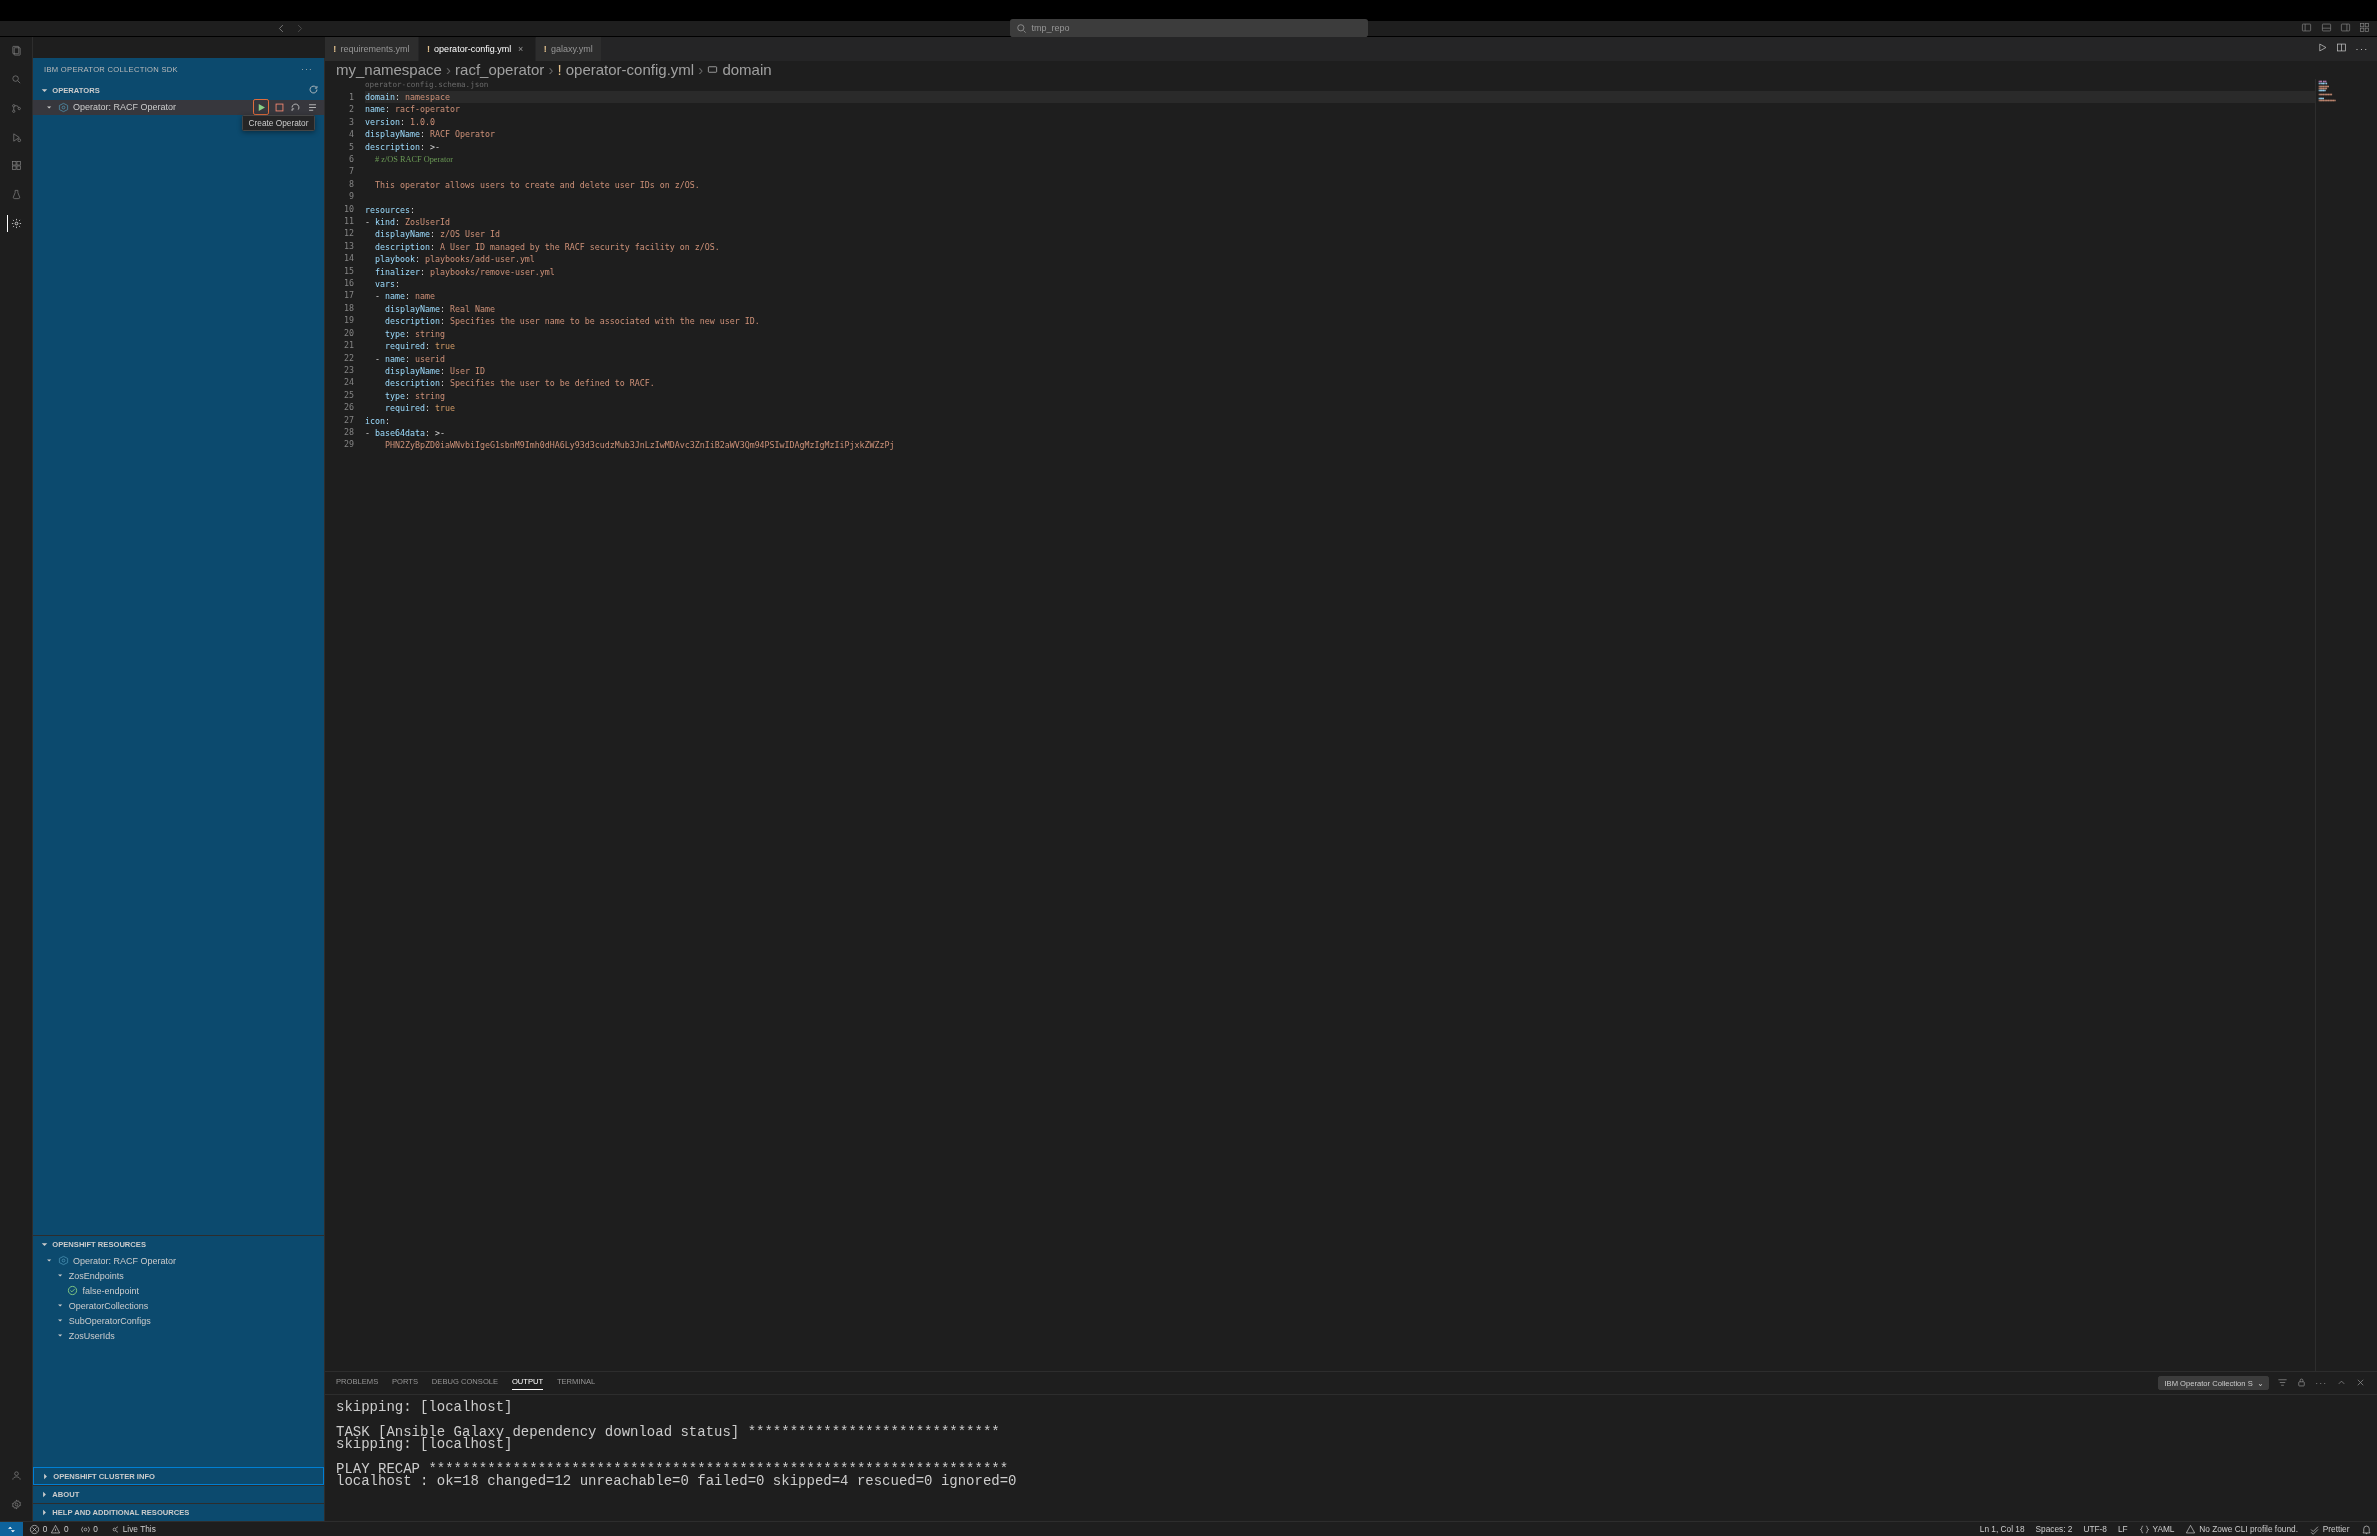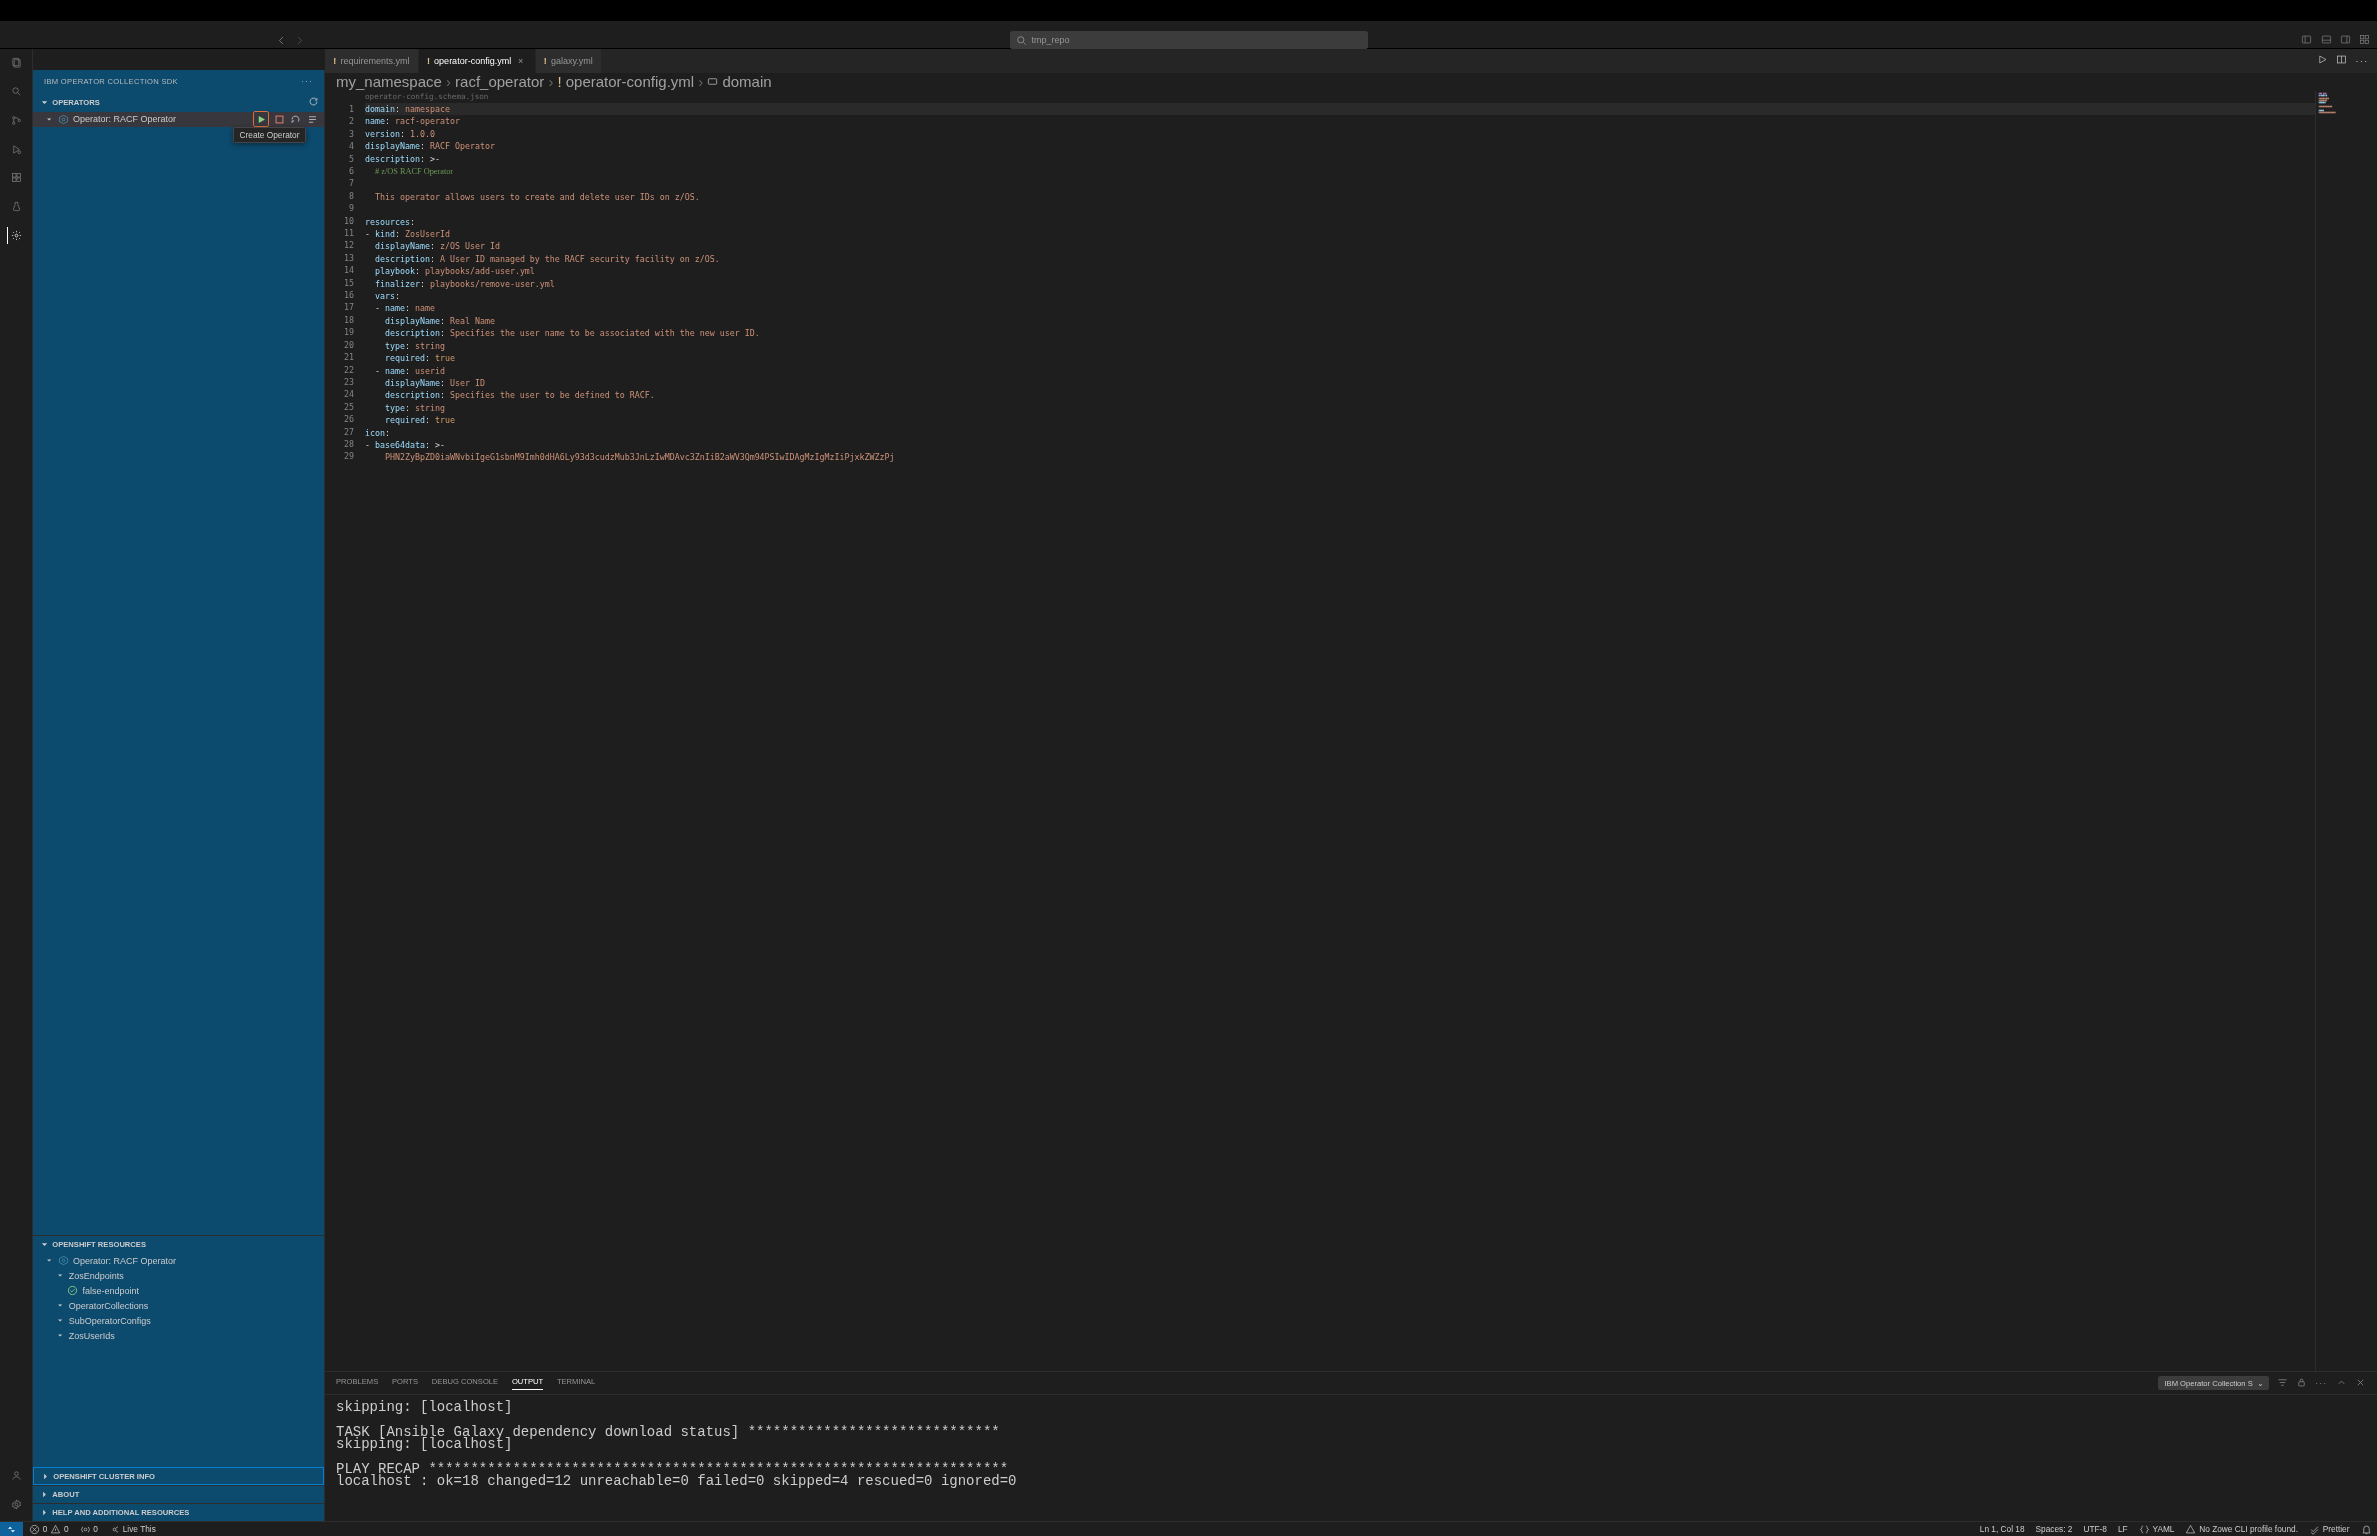--- a/index.html
+++ b/index.html
@@ -10,21 +10,21 @@
   font-size: 9px;
   overflow: hidden;
   height: 100vh;
   display: flex;
   flex-direction: column;
 }
 .titlebar { height: 20.6px; background: #000; }
 .header {
   height: 16px; background: #1e1e1e;
   display: flex; align-items: center; justify-content: center;
-  position: relative; border-bottom: 0.7px solid #000; margin-top: 12px;
+  position: relative; border-bottom: 0.7px solid #000;
 }
 .nav-arrows { position: absolute; left: 275px; display: flex; gap: 4.1px; }
 .nav-arrow { width: 13.8px; height: 13.8px; display: flex; align-items: center; justify-content: center; cursor: pointer; color: #858585; }
 .search-box {
   width: 358px; height: 18px; background: #3c3c3c;
   border-radius: 2.8px; display: flex; align-items: center;
   padding: 0 6.9px; color: #969696; gap: 4.1px;
 }
 .header-right { position: absolute; right: 6.9px; display: flex; gap: 8.3px; color: #858585; }
 .header-icon { cursor: pointer; }
@@ -280,21 +280,21 @@
             <svg viewBox="0 0 16 16" fill="none" stroke="currentColor" stroke-width="1.2">
               <path d="M3 8a5 5 0 119 3M3 13v-3h3"></path>
             </svg>
           </span>
         <span class="action-icon">
             <svg viewBox="0 0 16 16" fill="none" stroke="currentColor" stroke-width="1.2">
               <path d="M3 4h10M3 8h10M3 12h6"></path>
             </svg>
           </span>
       </span>
-      <div class="tooltip" style="top:15px;right:18px">Create Operator</div>
+      <div class="tooltip" style="top:15px;right:9px">Create Operator</div>
     </div>
 
     <div style="flex:1"></div>
 
     <div class="section-header" style="border-top:0.7px solid #2d2d2d">
       <svg class="chev" viewBox="0 0 16 16" fill="currentColor">
           <path d="M4 6l4 4 4-4z"></path>
         </svg>
       <span>OPENSHIFT RESOURCES</span>
     </div>

